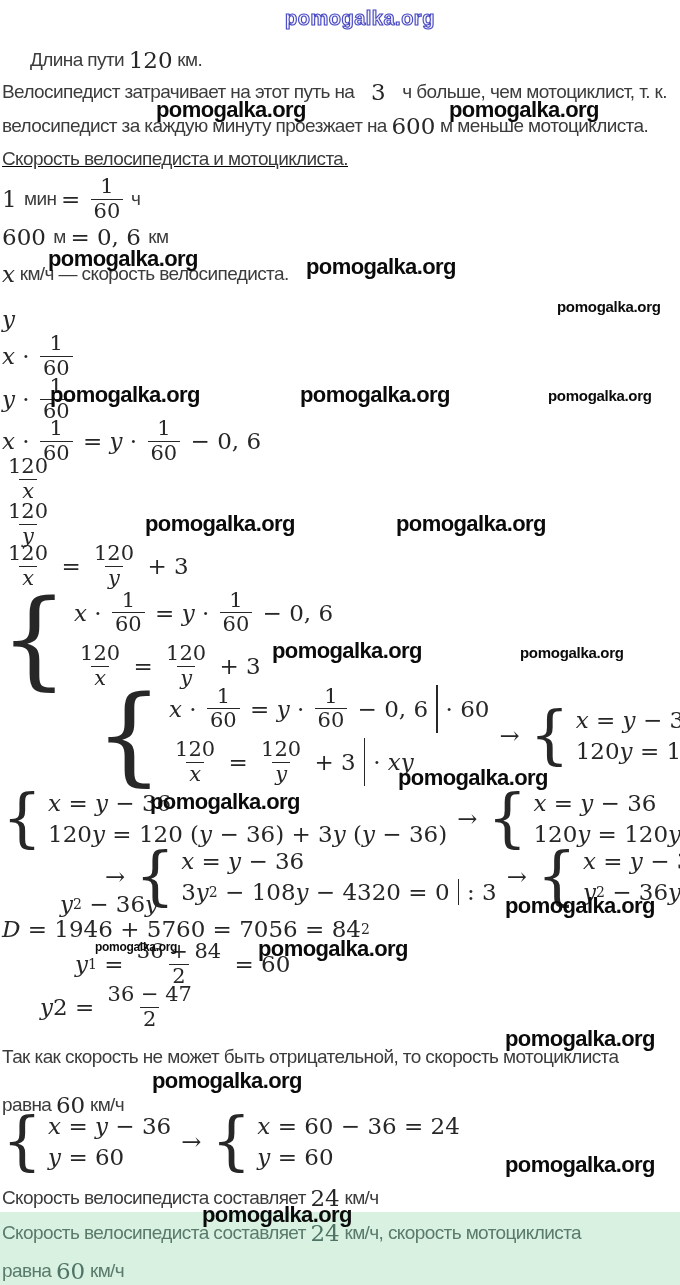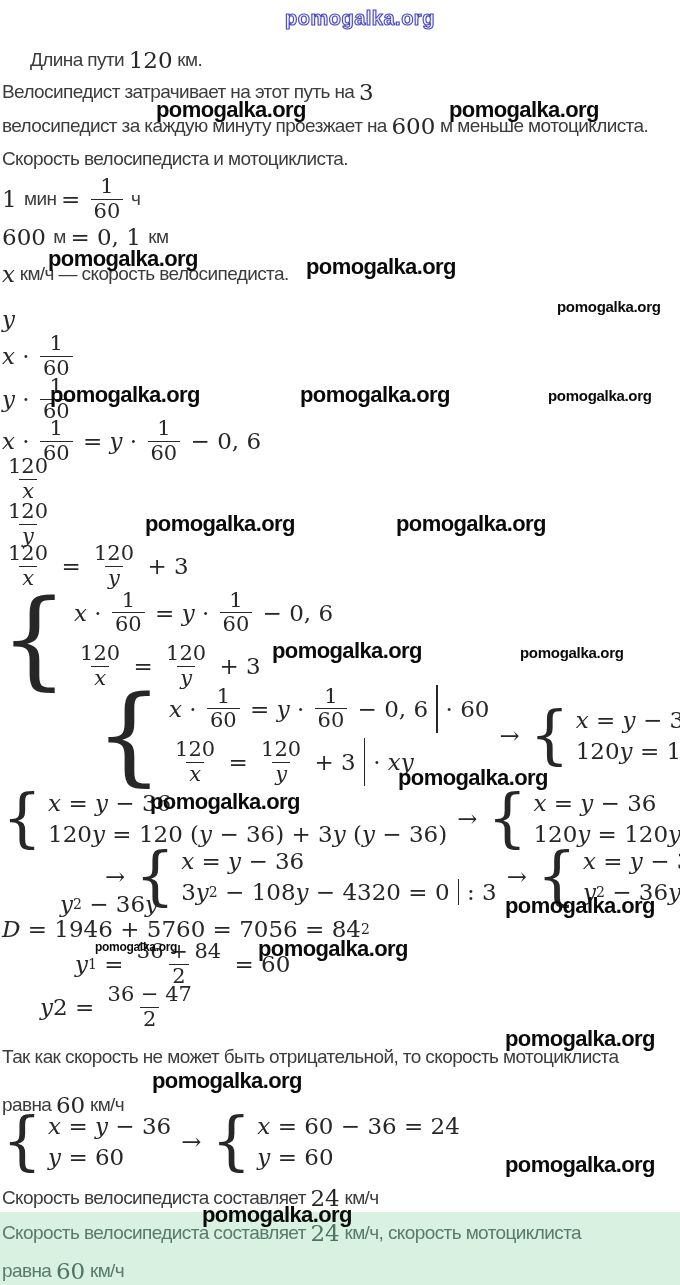--- a/index.html
+++ b/index.html
@@ -35,25 +35,25 @@
   .line.g .tk-s{color:#5a7a6b;}
   .line.g .tk-m,.line.g .tk-v{color:#4f7466;}
 </style>
 </head>
 <body>
 
 <div id="page" style="background: rgb(255, 255, 255);">
   <div id="answer-box" style="left: 0px; top: 1212px; width: 680px; height: 73px; background: rgb(216, 241, 225);"></div>
   <div id="content">
       <div class="line" style="left: 2px; top: 47px; margin-left: 28px;"><span class="tk-s">Длина пути </span><span class="tk-m">120</span><span class="tk-s"> км.</span></div>
-      <div class="line" style="left: 2px; top: 79px;"><span class="tk-s">Велосипедист затрачивает на этот путь на </span><span class="tk-m">3</span></div>
+      <div class="line" style="left: 2px; top: 79px; gap: 12px;"><span class="tk-s">Велосипедист затрачивает на этот путь на </span><span class="tk-m">3</span><span class="tk-s"> ч больше, чем мотоциклист, т. к.</span></div>
       <div class="line" style="left: 2px; top: 113px;"><span class="tk-s">велосипедист за каждую минуту проезжает на </span><span class="tk-m">600</span><span class="tk-s"> м меньше мотоциклиста.</span></div>
-      <div class="line" style="left: 2px; top: 148px;"><span class="tk-s">Скорость велосипедиста и мотоциклиста.</span></div>
+      <div class="line" style="left: 2px; top: 148px; text-decoration: underline;"><span class="tk-s">Скорость велосипедиста и мотоциклиста.</span></div>
       <div class="line" style="left: 2px; top: 175px;"><span class="tk-m">1 </span><span class="tk-s">мин </span><span class="tk-m">= </span><span class="frac"><span class="num"><span class="tk-m">1</span></span><span class="den"><span class="tk-m">60</span></span></span><span class="tk-s"> ч</span></div>
-      <div class="line" style="left: 2px; top: 224px;"><span class="tk-m">600 </span><span class="tk-s">м </span><span class="tk-m">= 0, 1 </span><span class="tk-s">км</span></div>
+      <div class="line" style="left: 2px; top: 224px;"><span class="tk-m">600 </span><span class="tk-s">м </span><span class="tk-m">= 0, 6 </span><span class="tk-s">км</span></div>
       <div class="line" style="left: 2px; top: 261px;"><span class="tk-v">x</span><span class="tk-s"> км/ч — скорость велосипедиста.</span></div>
       <div class="line" style="left: 2px; top: 306px;"><span class="tk-v">y</span></div>
       <div class="line" style="left: 2px; top: 332px;"><span class="tk-v">x</span><span class="tk-m"> · </span><span class="frac"><span class="num"><span class="tk-m">1</span></span><span class="den"><span class="tk-m">60</span></span></span></div>
       <div class="line" style="left: 2px; top: 375px;"><span class="tk-v">y</span><span class="tk-m"> · </span><span class="frac"><span class="num"><span class="tk-m">1</span></span><span class="den"><span class="tk-m">60</span></span></span></div>
       <div class="line" style="left: 2px; top: 417px;"><span class="tk-v">x</span><span class="tk-m"> · </span><span class="frac"><span class="num"><span class="tk-m">1</span></span><span class="den"><span class="tk-m">60</span></span></span><span class="tk-m"> = </span><span class="tk-v">y</span><span class="tk-m"> · </span><span class="frac"><span class="num"><span class="tk-m">1</span></span><span class="den"><span class="tk-m">60</span></span></span><span class="tk-m"> − 0, 6</span></div>
       <div class="line" style="left: 2px; top: 455px;"><span class="frac"><span class="num"><span class="tk-m">120</span></span><span class="den"><span class="tk-v">x</span></span></span></div>
       <div class="line" style="left: 2px; top: 500px;"><span class="frac"><span class="num"><span class="tk-m">120</span></span><span class="den"><span class="tk-v">y</span></span></span></div>
       <div class="line" style="left: 2px; top: 542px;"><span class="frac"><span class="num"><span class="tk-m">120</span></span><span class="den"><span class="tk-v">x</span></span></span><span class="tk-m"> = </span><span class="frac"><span class="num"><span class="tk-m">120</span></span><span class="den"><span class="tk-v">y</span></span></span><span class="tk-m"> + 3</span></div>
       <div class="line" style="left: 0px; top: 586px;"><span class="sys"><span class="brace" style="font-size: 107px;">{</span><span class="rows"><span class="row"><span class="tk-v">x</span><span class="tk-m"> · </span><span class="frac"><span class="num"><span class="tk-m">1</span></span><span class="den"><span class="tk-m">60</span></span></span><span class="tk-m"> = </span><span class="tk-v">y</span><span class="tk-m"> · </span><span class="frac"><span class="num"><span class="tk-m">1</span></span><span class="den"><span class="tk-m">60</span></span></span><span class="tk-m"> − 0, 6</span></span><span class="row"><span class="frac"><span class="num"><span class="tk-m">120</span></span><span class="den"><span class="tk-v">x</span></span></span><span class="tk-m"> = </span><span class="frac"><span class="num"><span class="tk-m">120</span></span><span class="den"><span class="tk-v">y</span></span></span><span class="tk-m"> + 3</span></span></span></span></div>
       <div class="line" style="left: 95px; top: 682px;"><span class="sys"><span class="brace" style="font-size: 107px;">{</span><span class="rows"><span class="row"><span class="tk-v">x</span><span class="tk-m"> · </span><span class="frac"><span class="num"><span class="tk-m">1</span></span><span class="den"><span class="tk-m">60</span></span></span><span class="tk-m"> = </span><span class="tk-v">y</span><span class="tk-m"> · </span><span class="frac"><span class="num"><span class="tk-m">1</span></span><span class="den"><span class="tk-m">60</span></span></span><span class="tk-m"> − 0, 6</span><span class="vline"></span><span class="tk-m">· 60</span></span><span class="row"><span class="frac"><span class="num"><span class="tk-m">120</span></span><span class="den"><span class="tk-v">x</span></span></span><span class="tk-m"> = </span><span class="frac"><span class="num"><span class="tk-m">120</span></span><span class="den"><span class="tk-v">y</span></span></span><span class="tk-m"> + 3</span><span class="vline"></span><span class="tk-m">· </span><span class="tk-v">xy</span></span></span></span><span class="arr">→</span><span class="sys"><span class="brace" style="font-size: 63px;">{</span><span class="rows"><span class="row"><span class="tk-v">x</span><span class="tk-m"> = </span><span class="tk-v">y</span><span class="tk-m"> − 36</span></span><span class="row"><span class="tk-m">120</span><span class="tk-v">y</span><span class="tk-m"> = 120</span></span></span></span></div>

